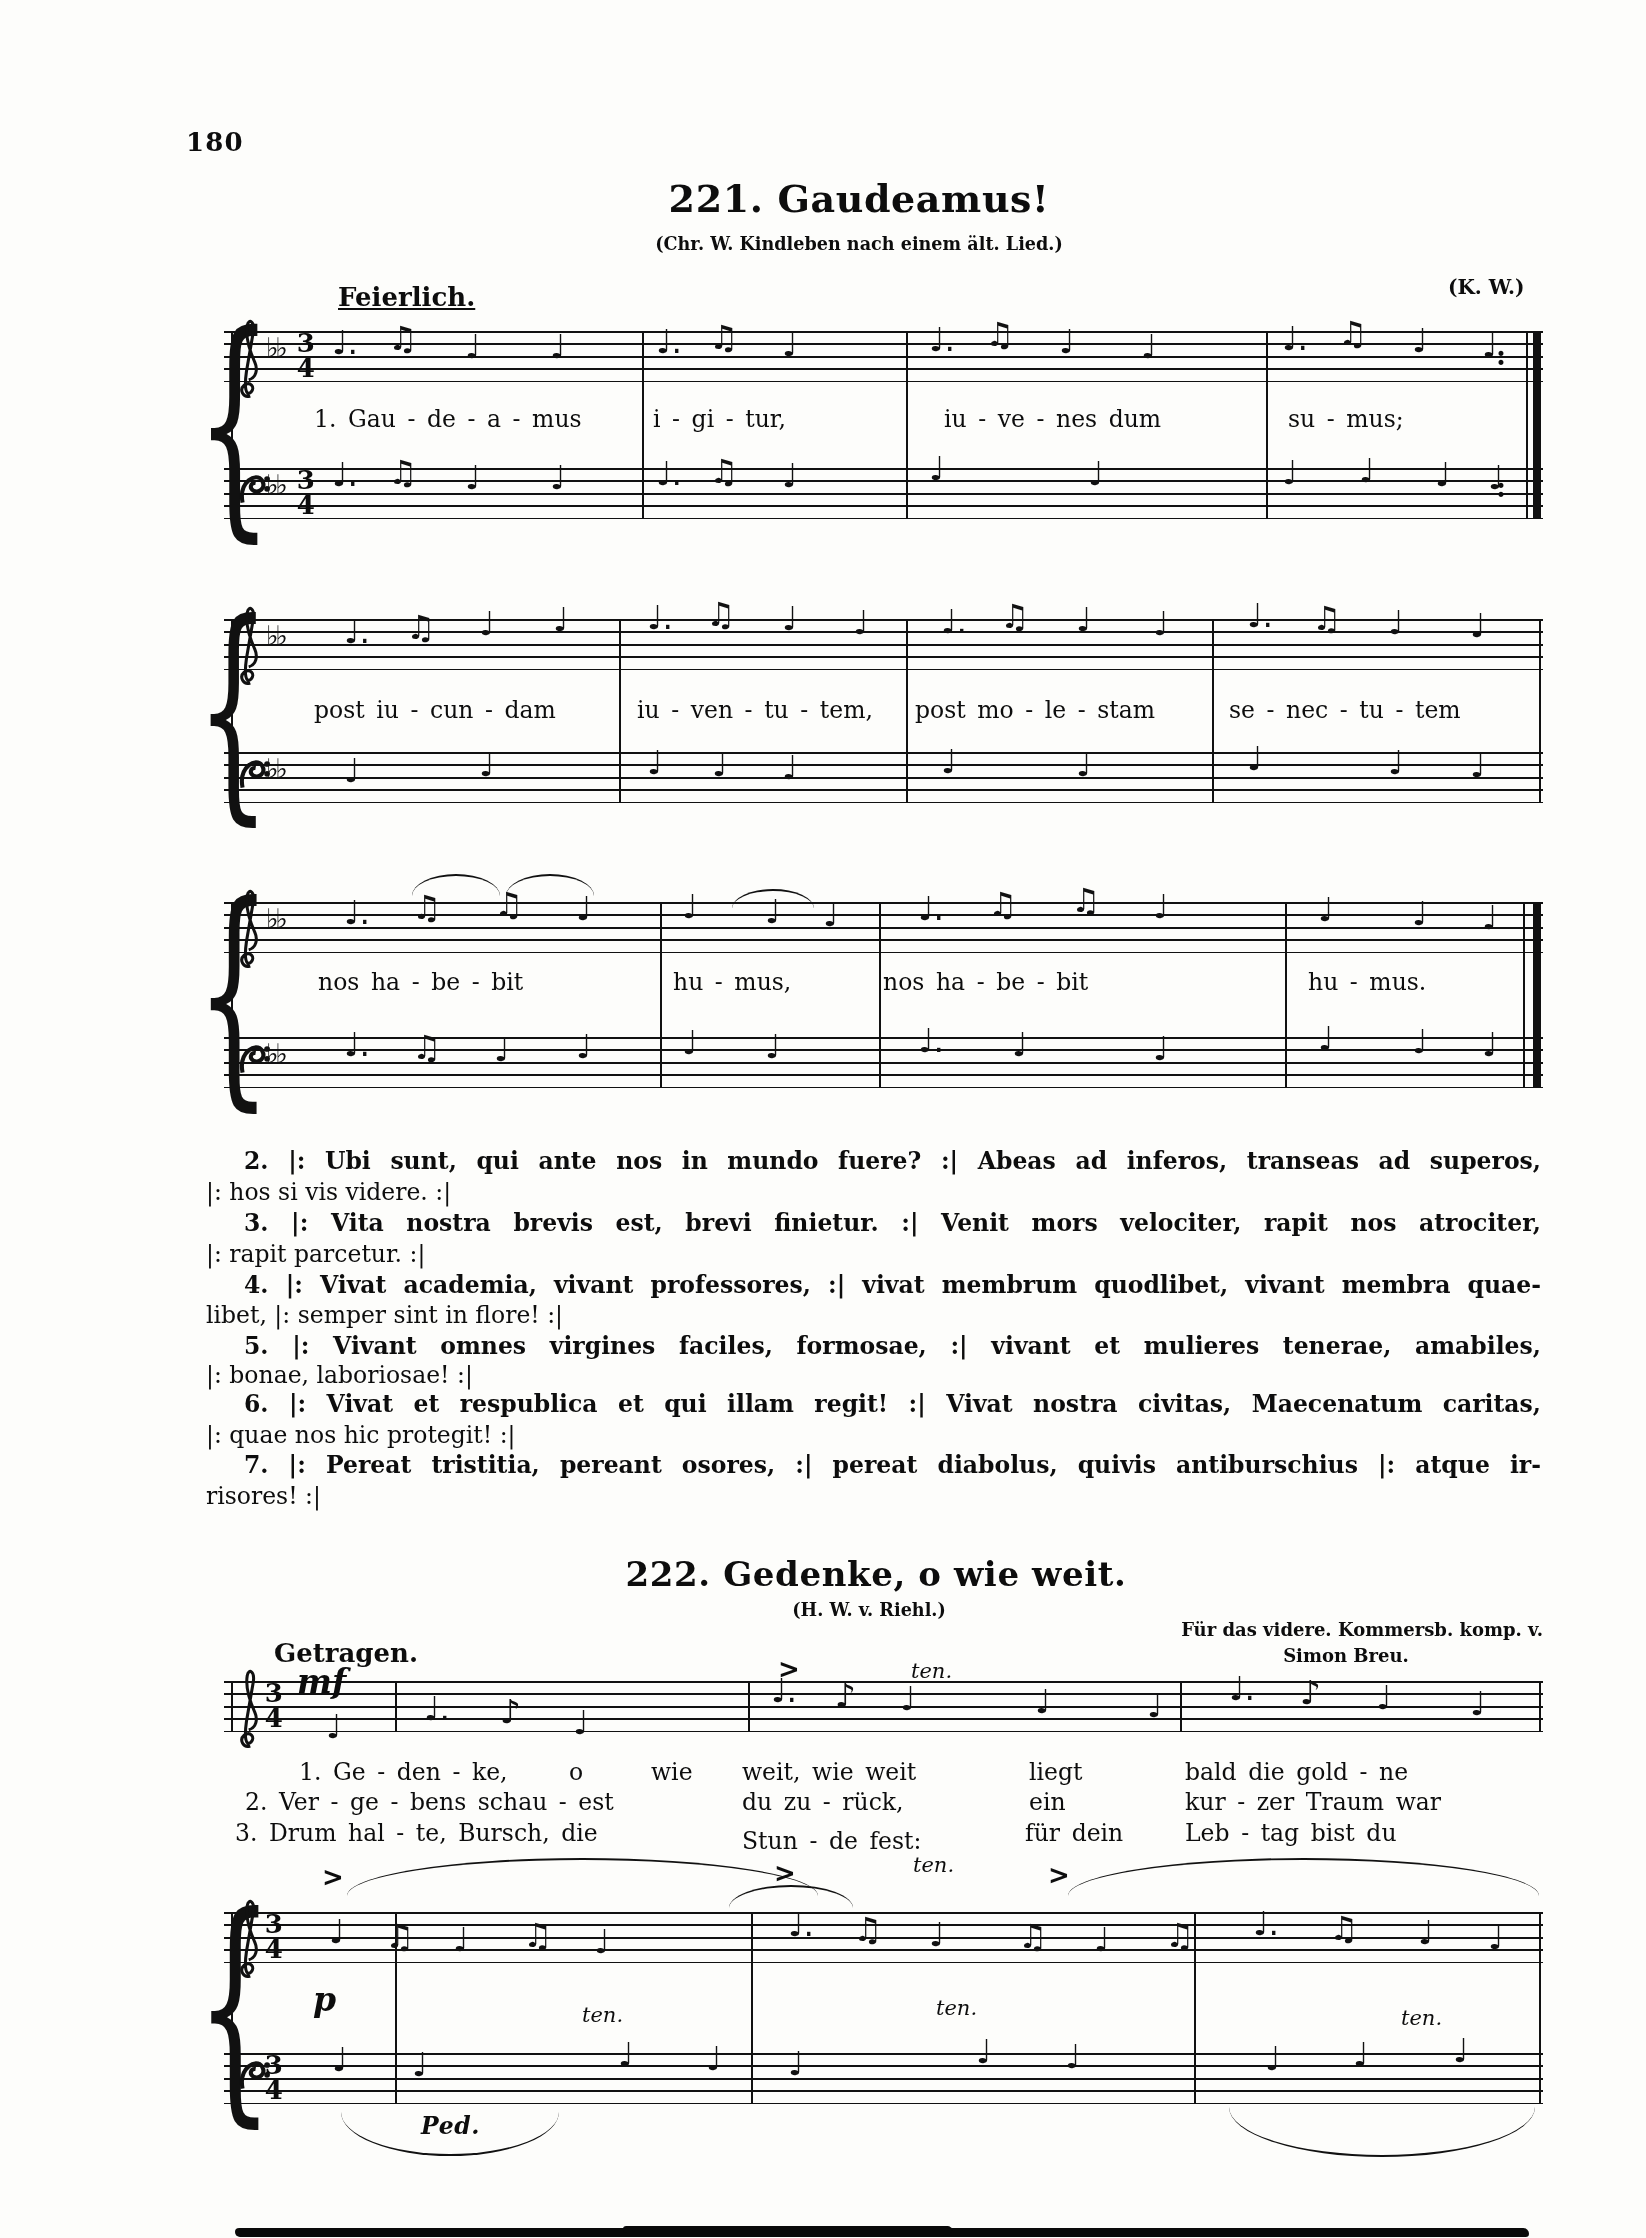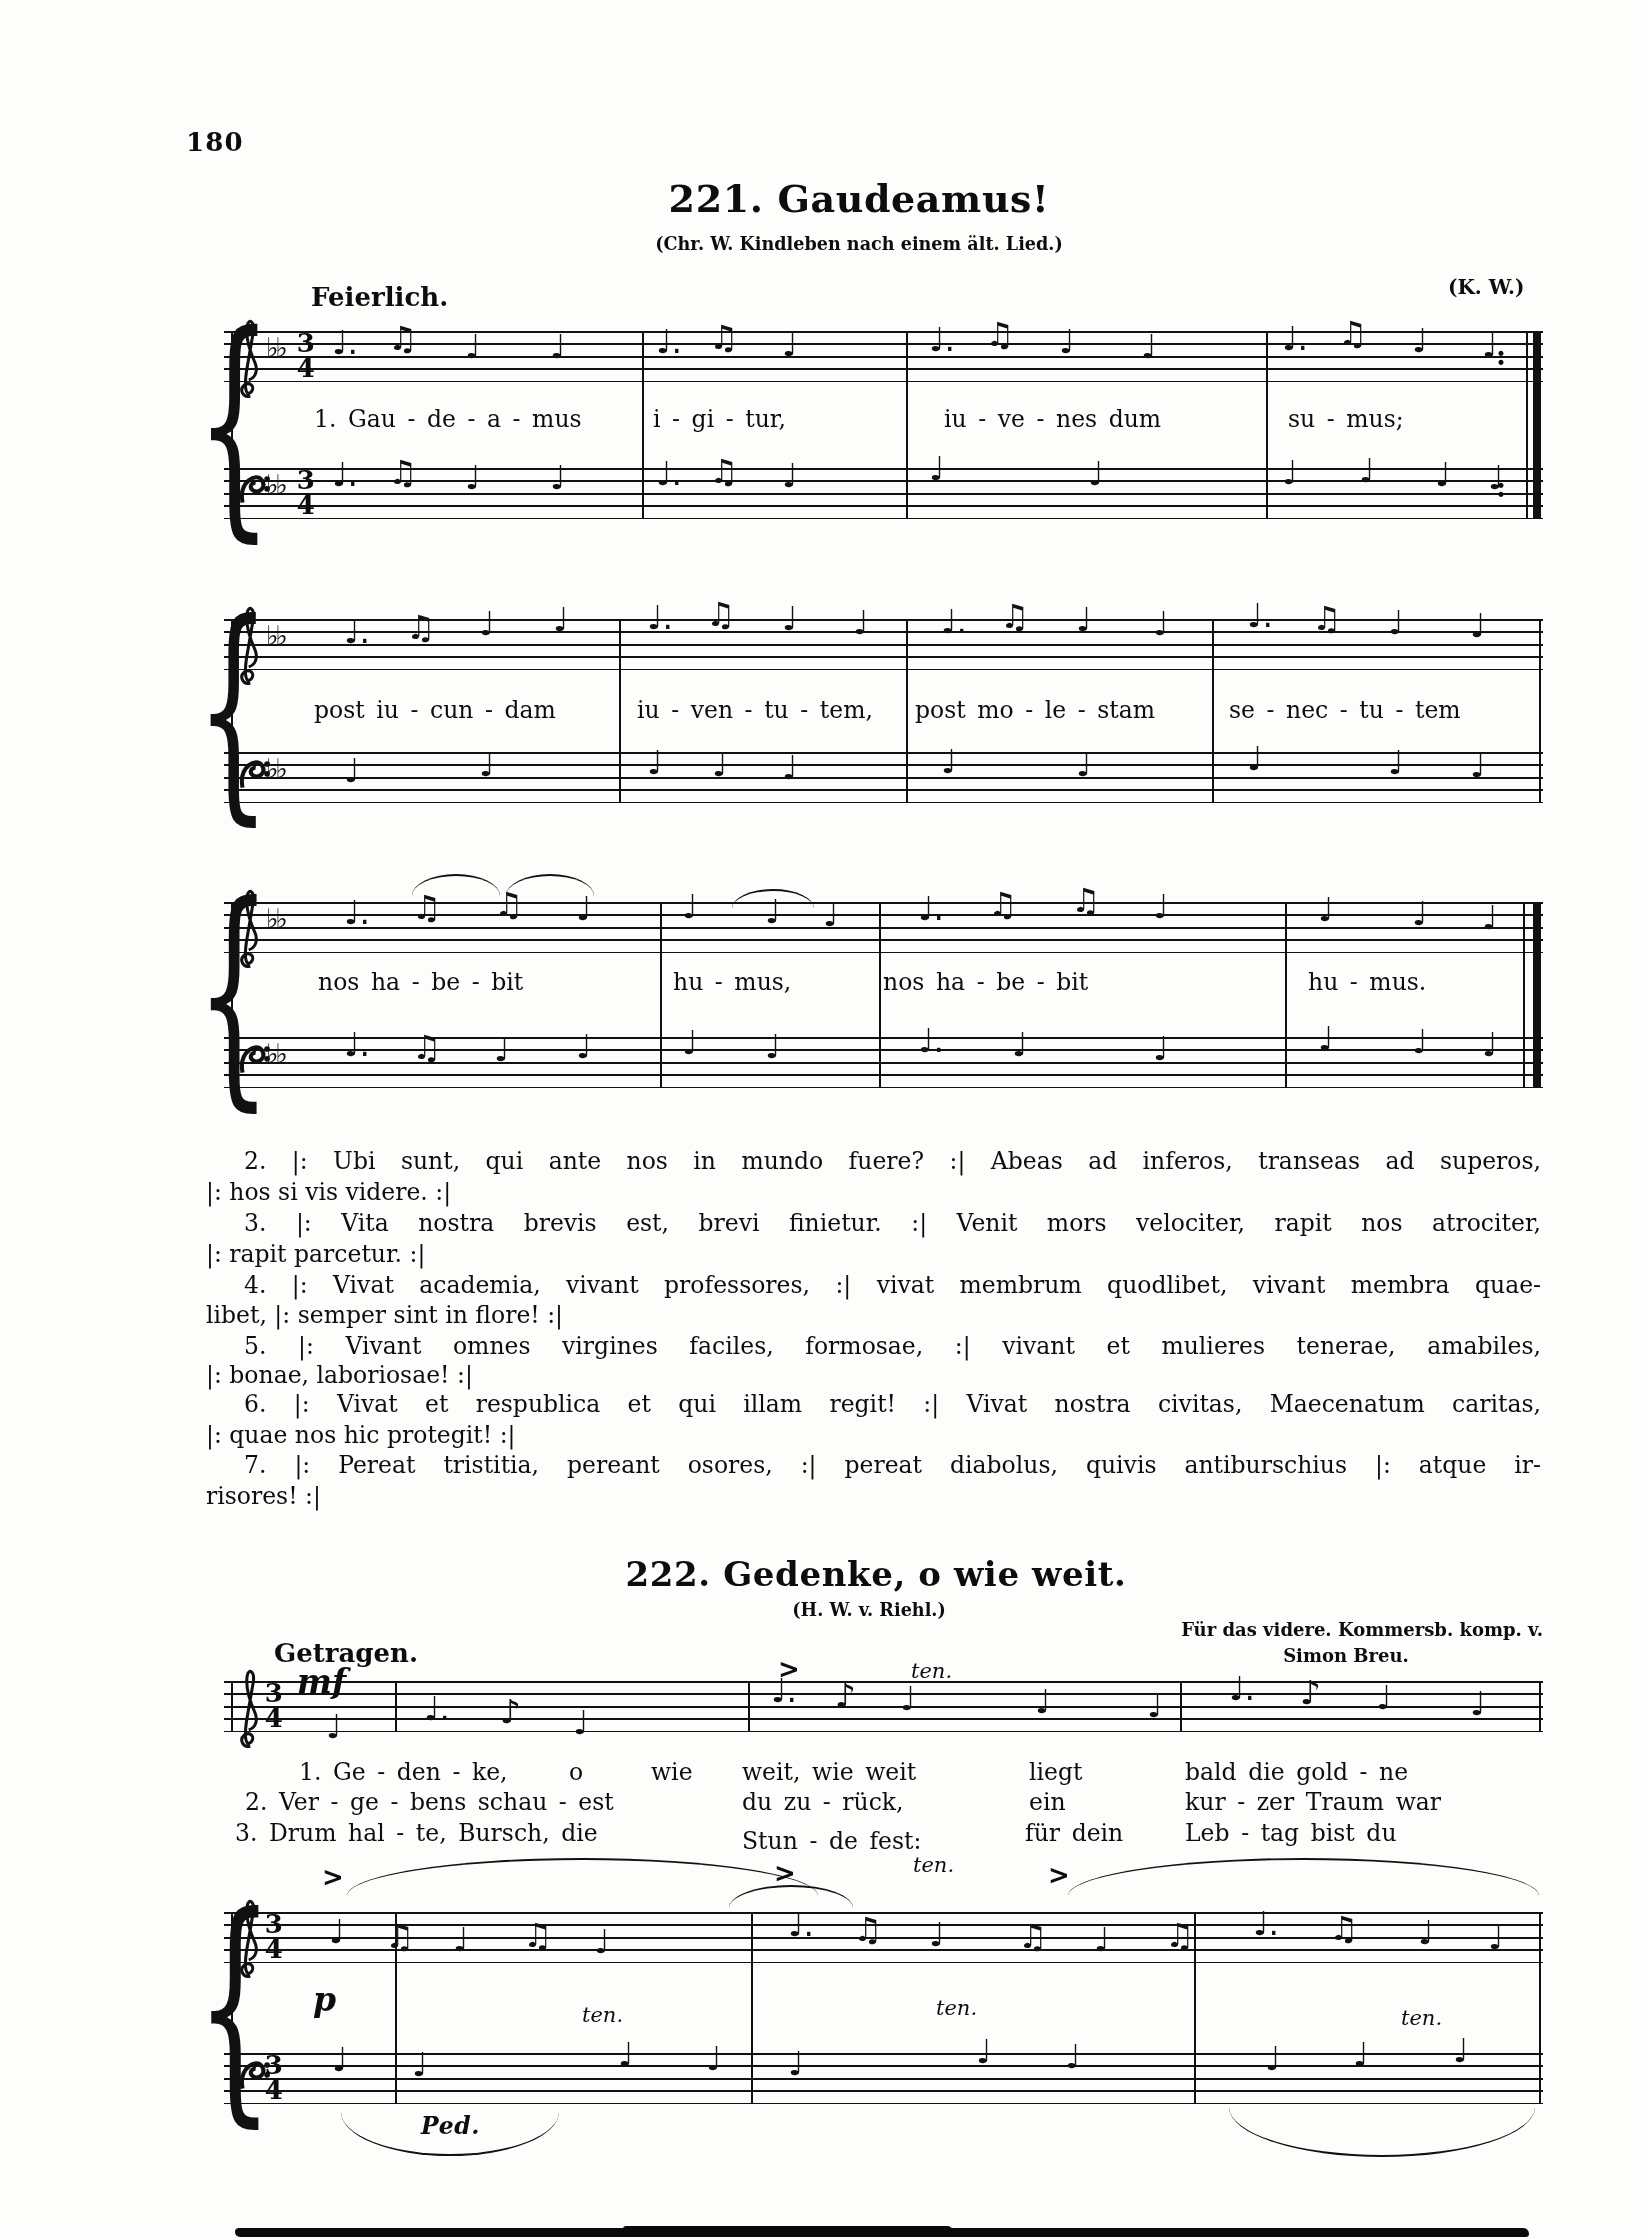--- a/index.html
+++ b/index.html
@@ -19,41 +19,41 @@
   .bar{position:absolute;width:1.8px;background:#111;}
   .bar.thick{width:7.6px;}
   .brace{position:absolute;font-family:"DejaVu Serif",serif;font-weight:400;color:#111;
          transform-origin:left top;}
   .clef{position:absolute;}
   .flats{position:absolute;font-family:"DejaVu Sans",sans-serif;font-size:27px;letter-spacing:-3.5px;color:#111;}
   .tsig{position:absolute;font-size:26px;font-weight:bold;line-height:25px;text-align:center;width:23.5px;}
   .note{position:absolute;font-family:"DejaVu Sans",sans-serif;font-size:33px;line-height:1;color:#111;}
   .lyr{position:absolute;font-size:23.5px;white-space:nowrap;word-spacing:4.1px;}
   .verse{position:absolute;font-size:23.5px;line-height:1.05;white-space:nowrap;}
-  .verse.just{white-space:normal;text-align:justify;text-align-last:justify;width:1297px;}
+  .verse.just{white-space:normal;text-align:justify;text-align-last:justify;width:1297px;font-weight:bold;}
   .dyn{font-family:"DejaVu Serif",serif;font-style:italic;font-weight:bold;font-size:33px;}
   .ten{font-style:italic;font-size:21px;}
   .accent{font-weight:bold;font-size:26px;font-family:"DejaVu Sans",sans-serif;}
   .ped{font-style:italic;font-weight:bold;font-size:23.5px;letter-spacing:0.6px;}
   .rdots{font-weight:bold;font-size:27px;}
   .arc{position:absolute;}
   .arc.top{border-top:2.9px solid #111;border-radius:50% 50% 0 0 / 100% 100% 0 0;}
   .arc.bottom{border-bottom:2.9px solid #111;border-radius:0 0 50% 50% / 0 0 100% 100%;}
   .scanbar{position:absolute;background:#0a0a0a;border-radius:5.9px 8.2px 4.7px 7px;}
 </style>
 </head>
 <body>
 
 <div class="page">
   <div class="t pagenum" style="left:186px;top:127px;">180</div>
 
   <div class="t songtitle center" style="left:859px;top:176px;">221. Gaudeamus!</div>
   <div class="t subtitle center" style="left:859px;top:233px;">(Chr. W. Kindleben nach einem ält. Lied.)</div>
   <div class="t attrib" style="left:1448px;top:275px;">(K. W.)</div>
-  <div class="t tempo" style="left:311px;top:282px;">Feierlich.</div>
+  <div class="t tempo" style="left:338px;top:282px;text-decoration:underline;">Feierlich.</div>
 
   <div class="t songtitle2 center" style="left:876px;top:1554px;">222. Gedenke, o wie weit.</div>
   <div class="t subtitle center" style="left:869px;top:1599px;">(H. W. v. Riehl.)</div>
   <div class="t credit" style="right:104px;top:1619px;position:absolute;">Für das videre. Kommersb. komp. v.</div>
   <div class="t credit center" style="left:1346px;top:1645px;">Simon Breu.</div>
   <div class="t tempo" style="left:274px;top:1638px;">Getragen.</div>
 
   <div id="score">
       <div class="brace" style="left: 196px; top: 314px; font-size: 240px; line-height: 218px; transform: scale(0.5, 1);">{</div>
       <div class="bar" style="left: 231px; top: 331px; height: 188px;"></div>

